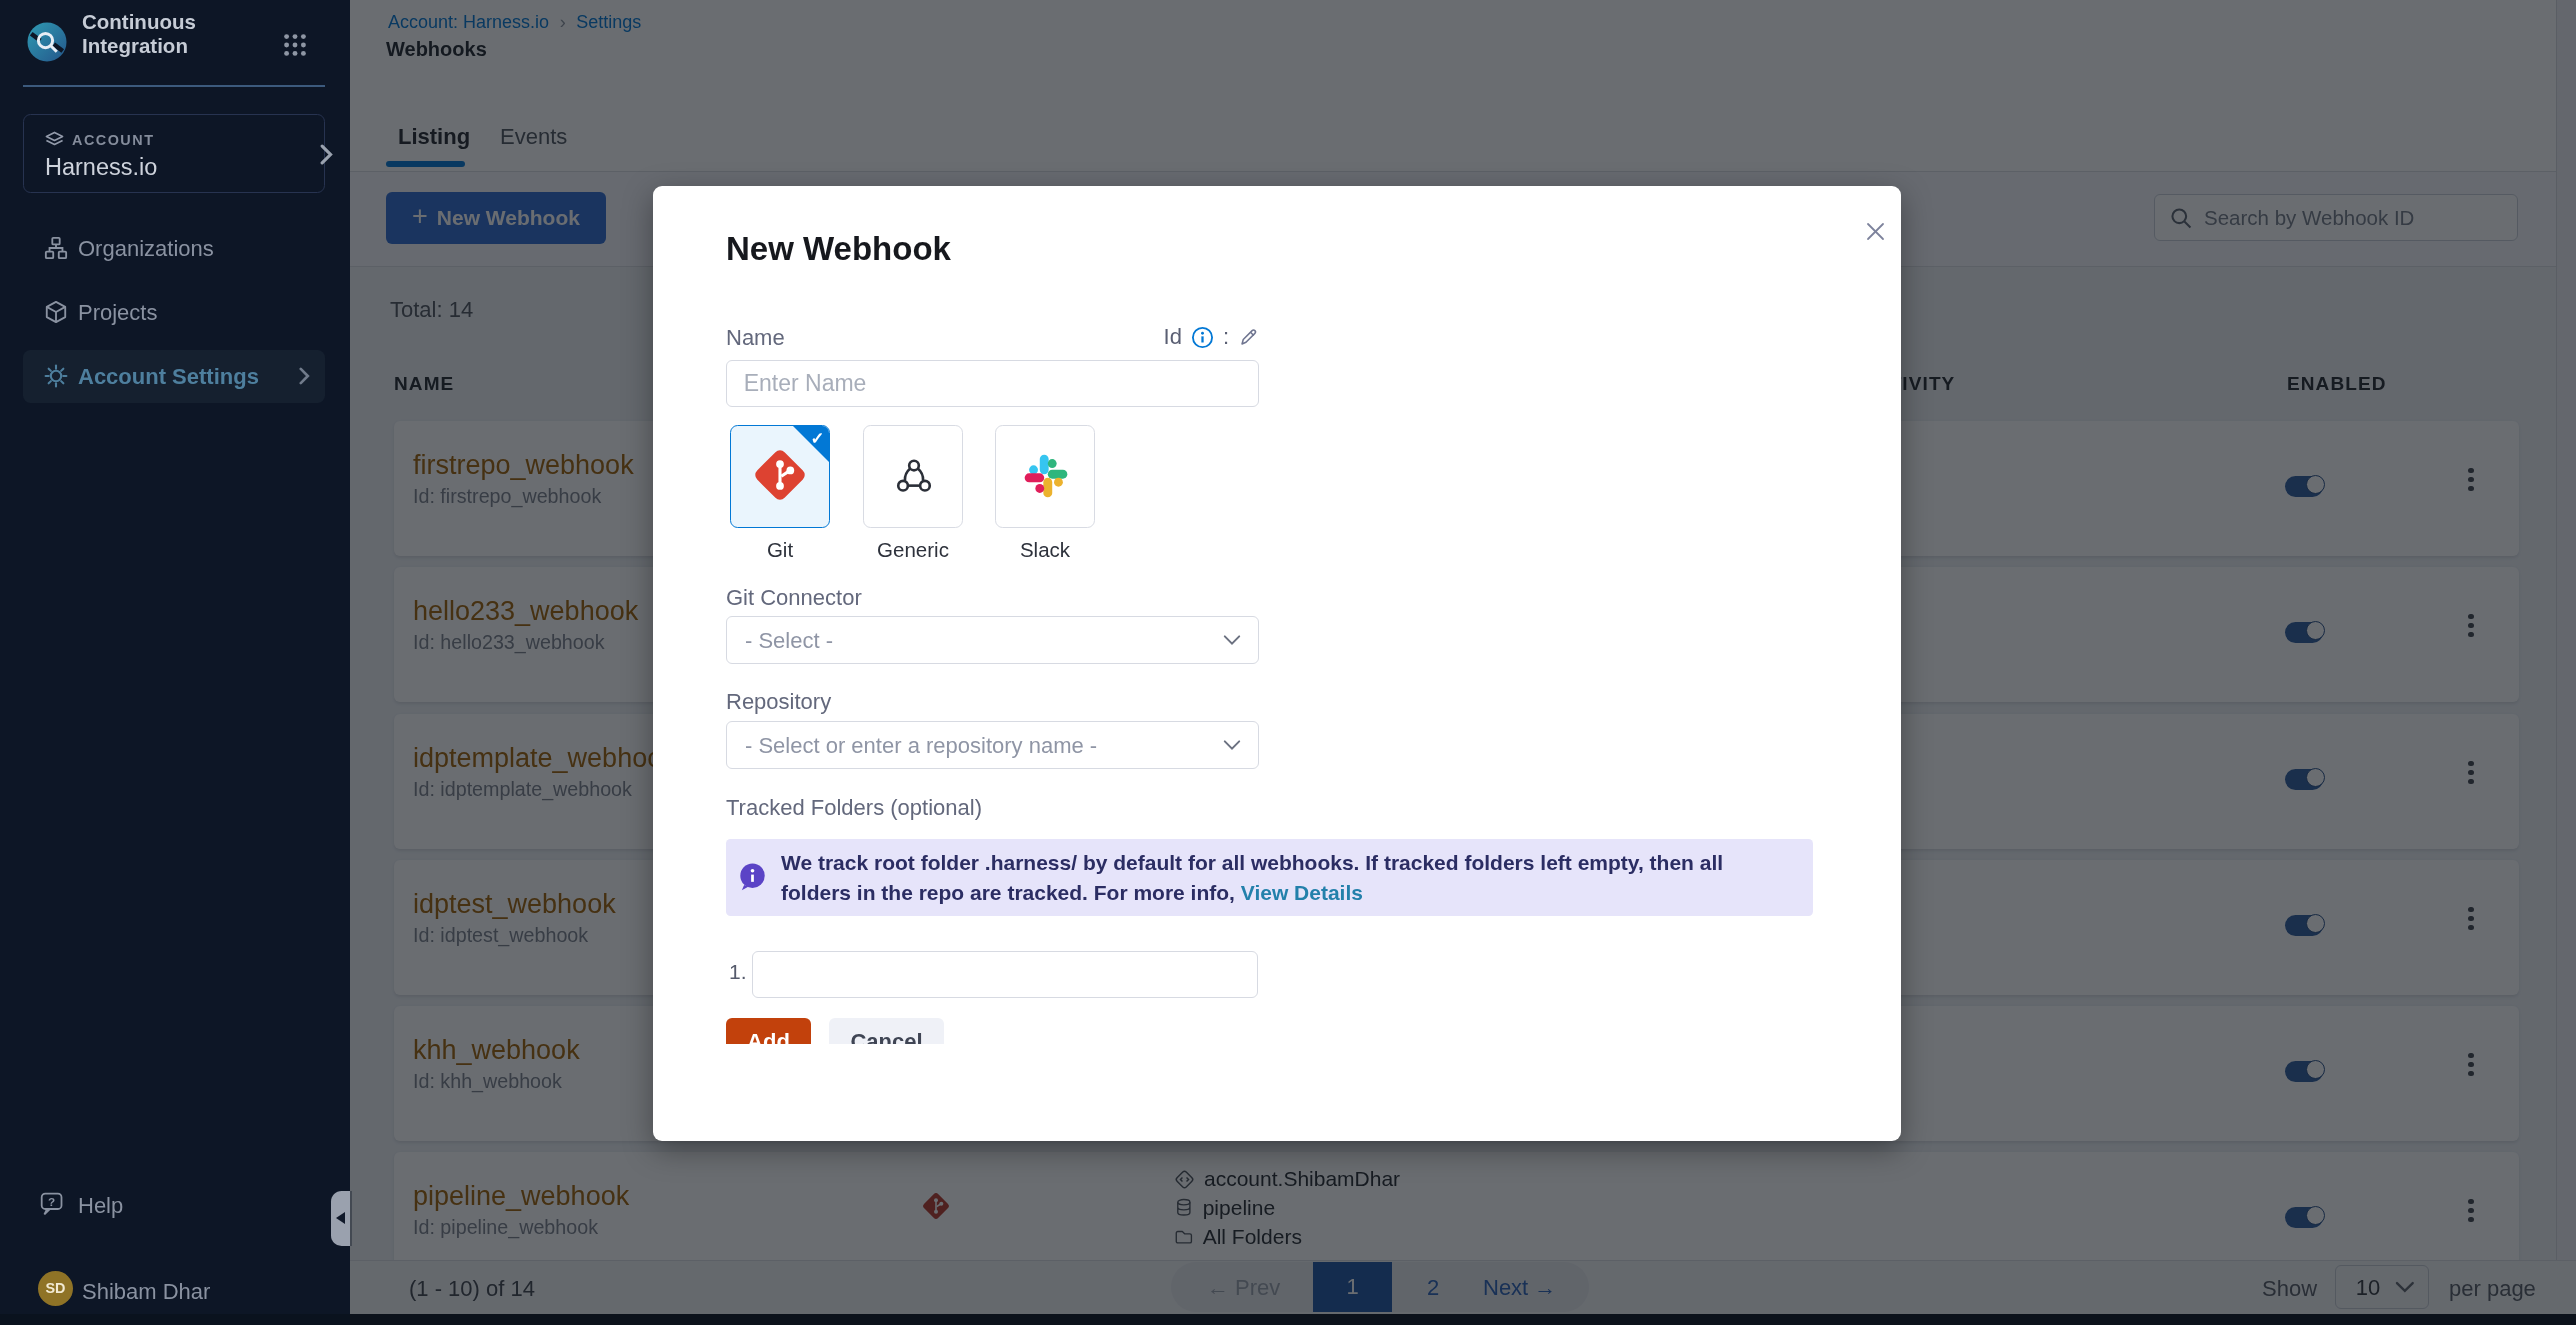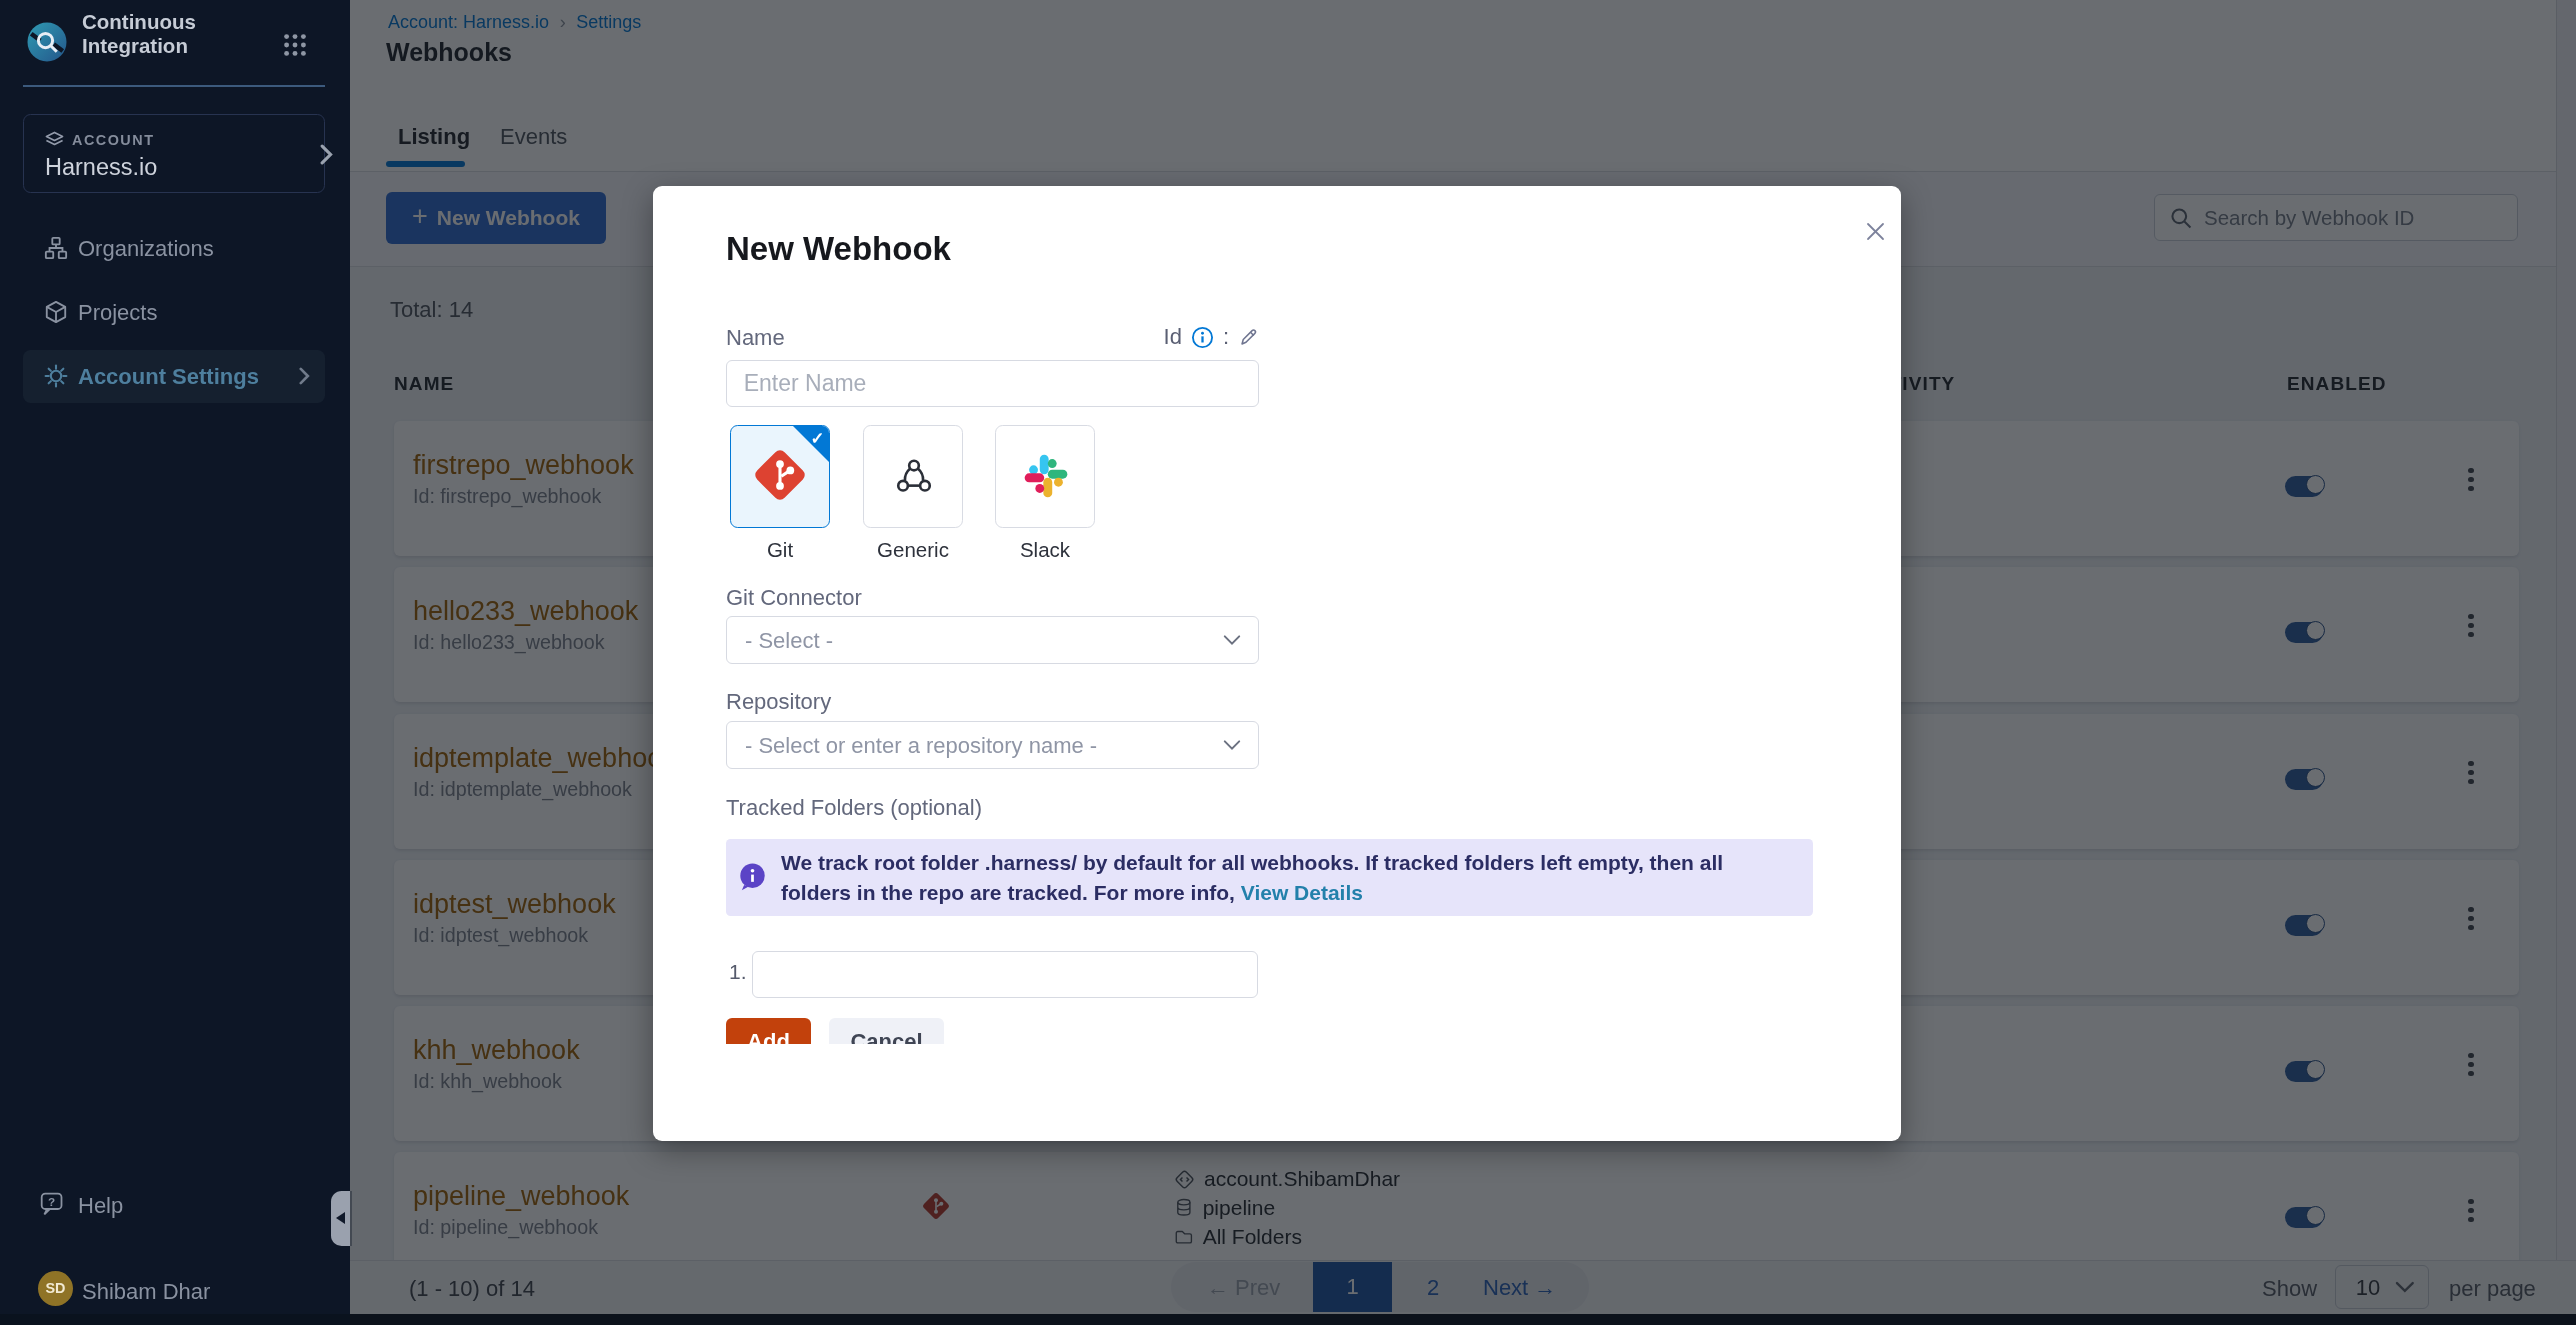--- a/index.html
+++ b/index.html
@@ -33,21 +33,21 @@
   #band-toolbar{top:172px;height:95px;background:#f6f8fb;border-bottom:1.5px solid #d9dde3;}
   #band-content{top:267px;height:993px;background:#eef1f5;}
   #band-footer{top:1260px;height:54px;background:#f2f3f5;border-top:1.5px solid #d9dde3;z-index:6;}
   #bottom-strip{position:absolute;left:0;top:1314px;width:2576px;height:12px;background:#0a121e;z-index:35;}
   #scroll-track{position:absolute;left:2556px;top:0;width:19.7px;height:1314px;background:#eef0f3;border-left:1.5px solid #d4d8de;box-sizing:border-box;z-index:4;}
 
   
   .breadcrumb{position:absolute;left:388px;top:12px;font-size:18px;display:flex;gap:10.6px;align-items:center;z-index:2;}
   .crumb-link{color:#0278d5;}
   .crumb-sep{color:#8b939e;}
-  .page-title{position:absolute;left:386px;top:38px;font-size:25px;font-weight:700;color:#1e242b;z-index:2;}
+  .page-title{position:absolute;left:386px;top:38px;font-size:20px;font-weight:700;color:#1e242b;z-index:2;}
   .tab{position:absolute;top:124px;font-size:22px;color:#4d545e;z-index:2;}
   .tab.active{color:#22272d;font-weight:700;}
   .tab-underline{position:absolute;left:386px;top:161px;width:79px;height:6px;border-radius:3px;background:#0278d5;z-index:2;}
 
   
   .btn-new{position:absolute;left:386px;top:192px;width:220px;height:52px;border-radius:6px;background:#2d6ad0;color:#fff;display:flex;align-items:center;justify-content:center;gap:9px;z-index:2;}
   .btn-new .plus{font-size:27px;font-weight:400;margin-top:-3px;}
   .btn-new .lbl{font-size:21px;font-weight:700;}
   .search-box{position:absolute;left:2154px;top:194px;width:364px;height:47px;background:#fff;border:1.5px solid #c9ced8;border-radius:6px;box-sizing:border-box;z-index:2;}
   .search-box input{position:absolute;left:47px;top:3px;width:303px;height:38px;border:none;outline:none;font-size:20.5px;color:#40464f;background:transparent;font-family:"Liberation Sans",sans-serif;}

